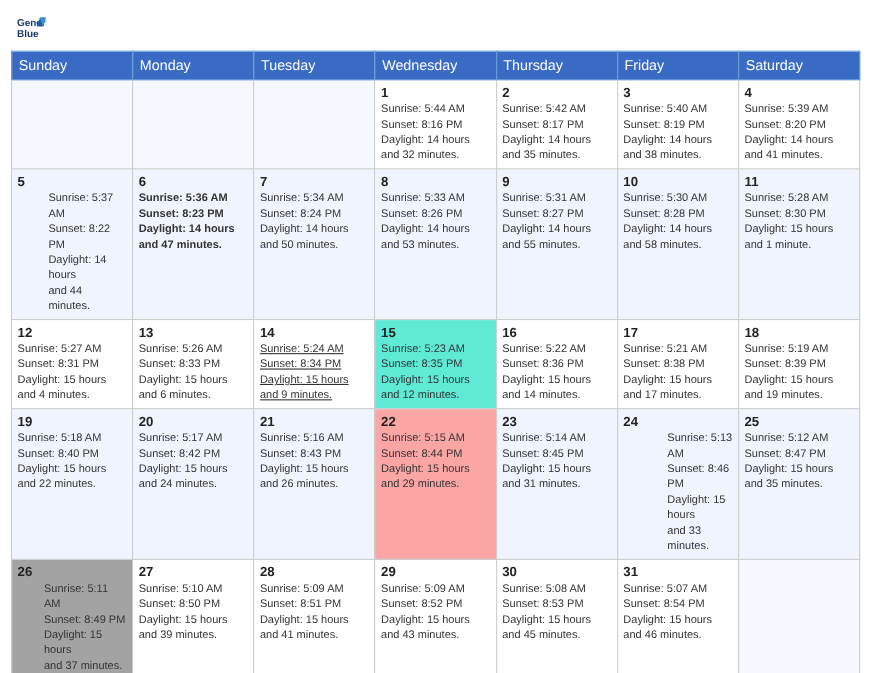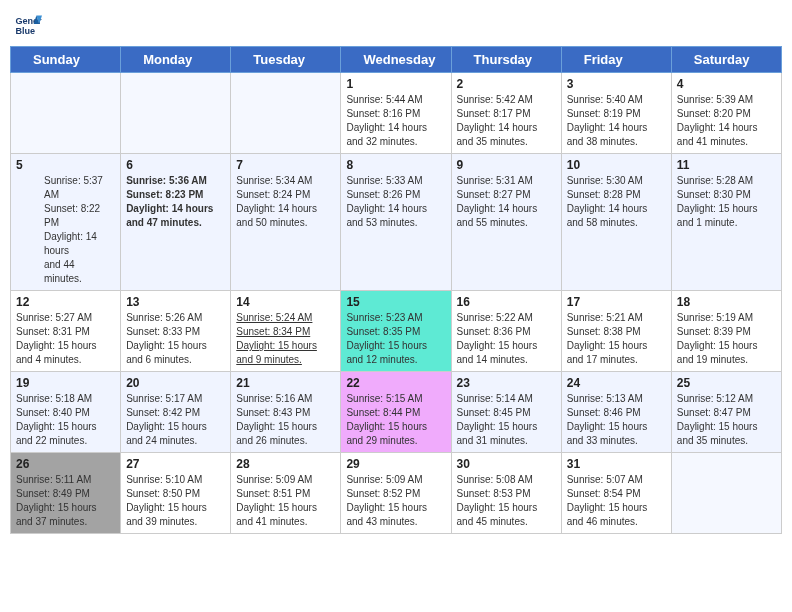--- a/index.html
+++ b/index.html
@@ -49,23 +49,23 @@
     }
     table {
       width: 100%;
       border-collapse: collapse;
       table-layout: fixed;
     }
     th {
       background-color: #3a6bc4;
       color: #fff;
       text-align: left;
-      padding: 5px 22px;
+      padding: 5px 6px;
       font-size: 13px;
-      font-weight: bold;
+      font-weight: normal;
       border: 1px solid #6a9fda;
     }
     td {
       border: 1px solid #ccc;
       vertical-align: top;
       padding: 4px 5px;
       font-size: 10.5px;
       color: #222;
       min-height: 80px;
       background: #fff;
@@ -276,53 +276,53 @@
 Daylight: 15 hours
 and 24 minutes.</div>
         </td>
         <td style="background: rgb(240, 244, 255);">
           <span class="day-num">21</span>
           <div class="cell-content" style="white-space: pre-line;">Sunrise: 5:16 AM
 Sunset: 8:43 PM
 Daylight: 15 hours
 and 26 minutes.</div>
         </td>
-        <td style="background: #f0abfc;">
+        <td style="background: #fca5a5;">
           <span class="day-num">22</span>
           <div class="cell-content" style="white-space: pre-line;">Sunrise: 5:15 AM
 Sunset: 8:44 PM
 Daylight: 15 hours
 and 29 minutes.</div>
         </td>
         <td style="background: rgb(240, 244, 255);">
           <span class="day-num">23</span>
           <div class="cell-content" style="white-space: pre-line;">Sunrise: 5:14 AM
 Sunset: 8:45 PM
 Daylight: 15 hours
 and 31 minutes.</div>
         </td>
         <td style="background: rgb(240, 244, 255);">
           <span class="day-num">24</span>
-          <div class="cell-content" style="white-space: pre-line;">Sunrise: 5:13 AM
+          <div class="cell-content" style="white-space: pre-line; margin-left: 40px;">Sunrise: 5:13 AM
 Sunset: 8:46 PM
 Daylight: 15 hours
 and 33 minutes.</div>
         </td>
         <td style="background: rgb(240, 244, 255);">
           <span class="day-num">25</span>
           <div class="cell-content" style="white-space: pre-line;">Sunrise: 5:12 AM
 Sunset: 8:47 PM
 Daylight: 15 hours
 and 35 minutes.</div>
         </td>
       </tr>
       <tr>
         <td style="background: #a3a3a3;">
           <span class="day-num">26</span>
-          <div class="cell-content" style="white-space: pre-line;">Sunrise: 5:11 AM
+          <div class="cell-content" style="white-space: pre-line; margin-left: 24px;">Sunrise: 5:11 AM
 Sunset: 8:49 PM
 Daylight: 15 hours
 and 37 minutes.</div>
         </td>
         <td style="background: rgb(255, 255, 255);">
           <span class="day-num">27</span>
           <div class="cell-content" style="white-space: pre-line;">Sunrise: 5:10 AM
 Sunset: 8:50 PM
 Daylight: 15 hours
 and 39 minutes.</div>

